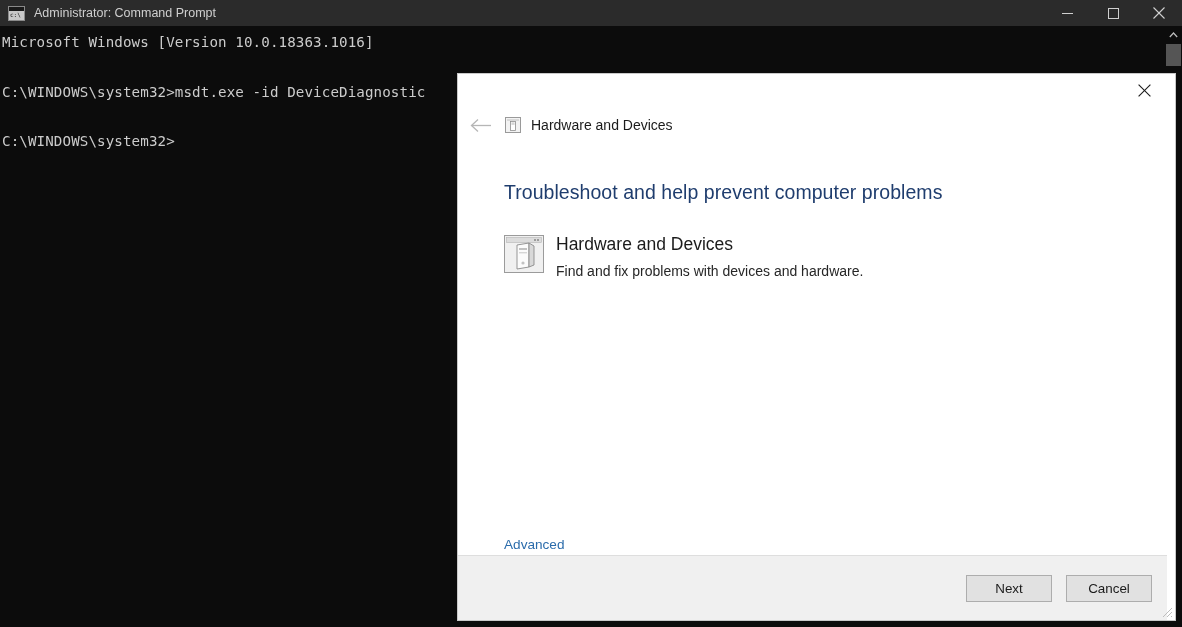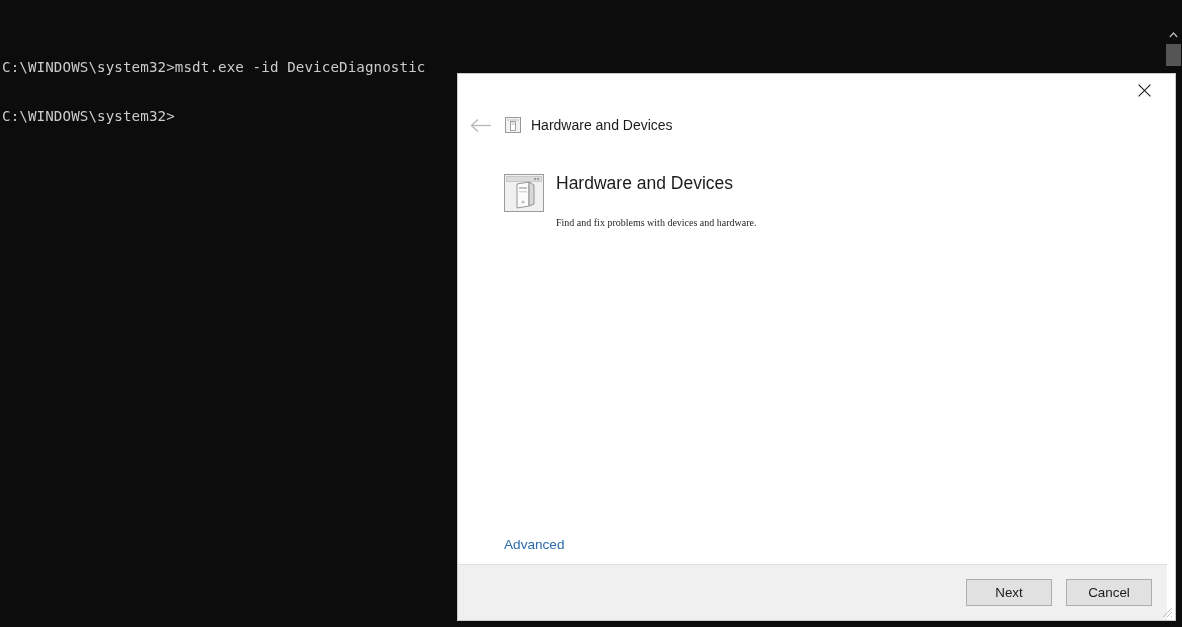--- a/index.html
+++ b/index.html
@@ -215,24 +215,24 @@
     margin-right: 12px;
     margin-top: 2px;
   }
   #troubleshooter-item-name {
     font-size: 17.5px;
     color: #1b1b1b;
     font-family: "Liberation Sans", sans-serif;
     line-height: 22px;
   }
   #troubleshooter-item-desc {
-    font-size: 10px;
+    font-size: 14px;
     color: #262626;
-    font-family: Liberation Serif, serif;
-    margin-top: 20px;
+    font-family: Liberation Sans, sans-serif;
+    margin-top: 8px;
     line-height: 17px;
   }
   #advanced-link {
     position: absolute;
     left: 46px;
     top: 394px;
     font-size: 13.6px;
     color: #2b6cab;
     font-family: "Liberation Sans", sans-serif;
     cursor: default;
@@ -256,21 +256,21 @@
     font-family: "Liberation Sans", sans-serif;
     cursor: default;
     text-decoration: none;
   }
 
   #dialog-footer {
     position: absolute;
     left: 0;
     bottom: 0;
     width: 709px;
-    height: 56px;
+    height: 65px;
     background: #f0f0f0;
     border-top: 1px solid #dedede;
     box-sizing: border-box;
     display: flex;
     align-items: center;
     justify-content: flex-end;
     padding-right: 15px;
   }
   .dialog-button {
     width: 86px;
@@ -292,22 +292,46 @@
     bottom: 2px;
     width: 14px;
     height: 14px;
   }
 </style>
 </head>
 <body>
 
 <div id="console-window">
 
+  <div id="console-titlebar">
+    <div id="console-app-icon"></div>
+    <div id="console-title-text">Administrator: Command Prompt</div>
+
+    <div id="console-ctrl-group">
+      <div class="win-ctrl">
+        <svg width="11" height="11" viewBox="0 0 11 11">
+          <line x1="0" y1="5.5" x2="11" y2="5.5" stroke="#d0d0d0" stroke-width="1"></line>
+        </svg>
+      </div>
+      <div class="win-ctrl">
+        <svg width="11" height="11" viewBox="0 0 11 11">
+          <rect x="0.5" y="0.5" width="10" height="10" fill="none" stroke="#d0d0d0" stroke-width="1"></rect>
+        </svg>
+      </div>
+      <div class="win-ctrl">
+        <svg width="12" height="12" viewBox="0 0 12 12">
+          <line x1="0.5" y1="0.5" x2="11.5" y2="11.5" stroke="#d0d0d0" stroke-width="1.1"></line>
+          <line x1="11.5" y1="0.5" x2="0.5" y2="11.5" stroke="#d0d0d0" stroke-width="1.1"></line>
+        </svg>
+      </div>
+    </div>
+  </div>
 
   <div id="console-body">
+    <div class="console-line">Microsoft Windows [Version 10.0.18363.1016]</div>
     <div class="console-line">&nbsp;</div>
     <div class="console-line">C:\WINDOWS\system32&gt;msdt.exe -id DeviceDiagnostic</div>
     <div class="console-line">&nbsp;</div>
     <div class="console-line">C:\WINDOWS\system32&gt;</div>
   </div>
 
   <div id="console-scrollbar">
     <div id="console-scroll-up">
       <svg width="9" height="6" viewBox="0 0 9 6">
         <polyline points="0.8,5 4.5,1 8.2,5" fill="none" stroke="#bdbdbd" stroke-width="1.2"></polyline>
@@ -342,20 +366,21 @@
       <rect x="5.5" y="4.5" width="5" height="9" fill="#ffffff" stroke="#8e8e8e" stroke-width="0.8"></rect>
       <rect x="6.4" y="5.6" width="3.2" height="1" fill="#bcbcbc"></rect>
       <rect x="6.4" y="7.2" width="3.2" height="0.8" fill="#d2d2d2"></rect>
     </svg>
 
     <div id="dialog-nav-title">Hardware and Devices</div>
   </div>
 
   <div id="dialog-content">
 
+    <h1 id="page-heading">Troubleshoot and help prevent computer problems</h1>
 
     <div id="troubleshooter-item">
       <svg id="troubleshooter-item-icon" viewBox="0 0 40 38">
         <rect x="0.5" y="0.5" width="39" height="37" fill="#f0f0f0" stroke="#9b9b9b" stroke-width="1"></rect>
         <rect x="2.5" y="2.5" width="35" height="5" fill="#dcdcdc" stroke="#b5b5b5" stroke-width="0.6"></rect>
         <rect x="30" y="4" width="2" height="2" fill="#9b9b9b"></rect>
         <rect x="33" y="4" width="2" height="2" fill="#9b9b9b"></rect>
         <polygon points="13,10 25,8 25,32 13,34" fill="#fbfbfb" stroke="#8a8a8a" stroke-width="0.9"></polygon>
         <polygon points="25,8 30,11 30,30 25,32" fill="#d8d8d8" stroke="#8a8a8a" stroke-width="0.9"></polygon>
         <rect x="15" y="13" width="8" height="2" fill="#c2c2c2"></rect>

